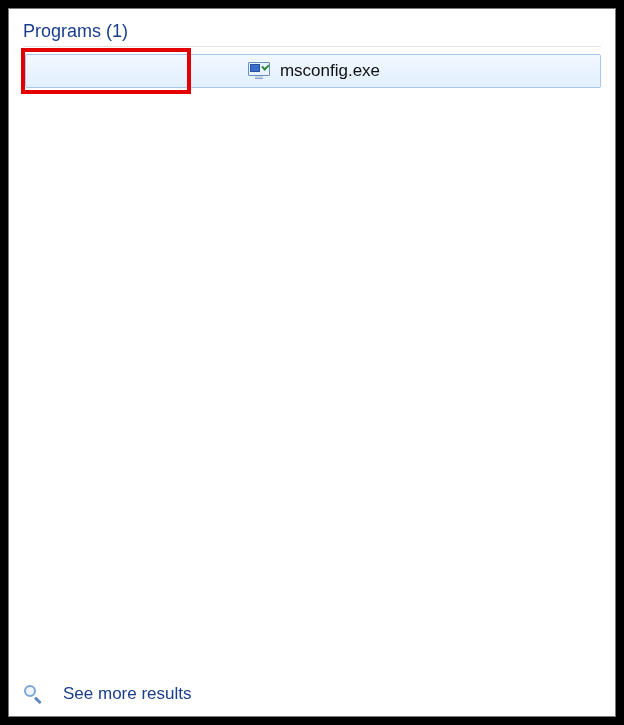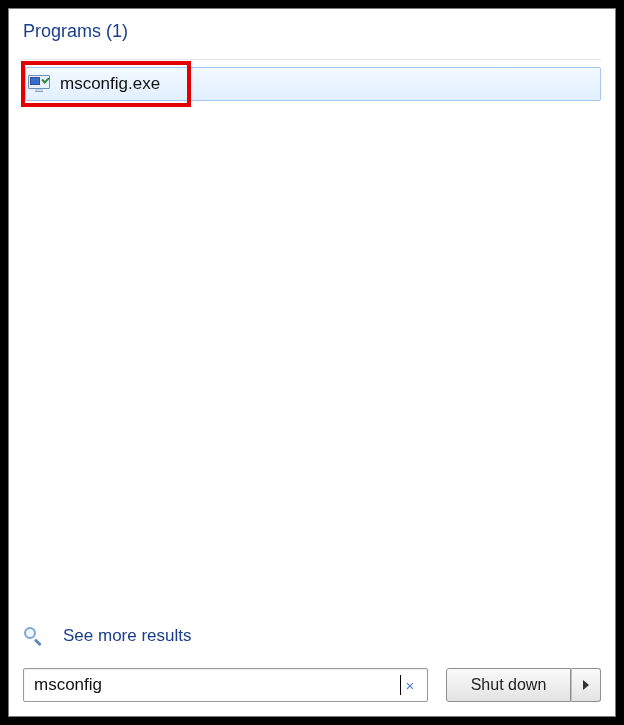--- a/index.html
+++ b/index.html
@@ -27,37 +27,38 @@
     }
     .results-area {
       flex: 1;
       padding: 12px 14px 0 14px;
       overflow: hidden;
     }
     .category-header {
       color: #1a3e8c;
       font-size: 18px;
       font-weight: 400;
-      padding-bottom: 17px;
+      padding-bottom: 4px;
       border-bottom: 1px solid #e5e5e5;
       margin-bottom: 7px;
     }
     .result-item-wrap {
       position: relative;
       margin-left: 2px;
     }
     .result-item {
       display: flex;
       align-items: center;
       height: 34px;
       background: linear-gradient(#f3f9ff, #e1efff);
       border: 1px solid #a7c7ef;
       border-radius: 2px;
       padding-left: 2px;
       gap: 10px;
+      justify-content: center;
     }
     .highlight-box {
       position: absolute;
       left: -4px;
       top: -6px;
       width: 170px;
       height: 46px;
       border: 4px solid #e30000;
       pointer-events: none;
     }
@@ -248,28 +249,14 @@
   </div>
 
   <div class="see-more-row">
     <span class="magnifier-icon">
       <span class="circle"></span>
       <span class="handle"></span>
     </span>
     <span>See more results</span>
   </div>
 
-  <div class="bottom-bar">
-    <div class="search-box">
-      <span class="input-text">msconfig</span>
-        <span class="caret"></span>
-      <span class="clear-x">×</span>
-    </div>
-
-    <div class="shutdown-group">
-      <button class="shutdown-btn">Shut down</button>
-      <div class="shutdown-arrow">
-        <span class="tri"></span>
-      </div>
-    </div>
-  </div>
 
 </div>
 
 </body></html>

